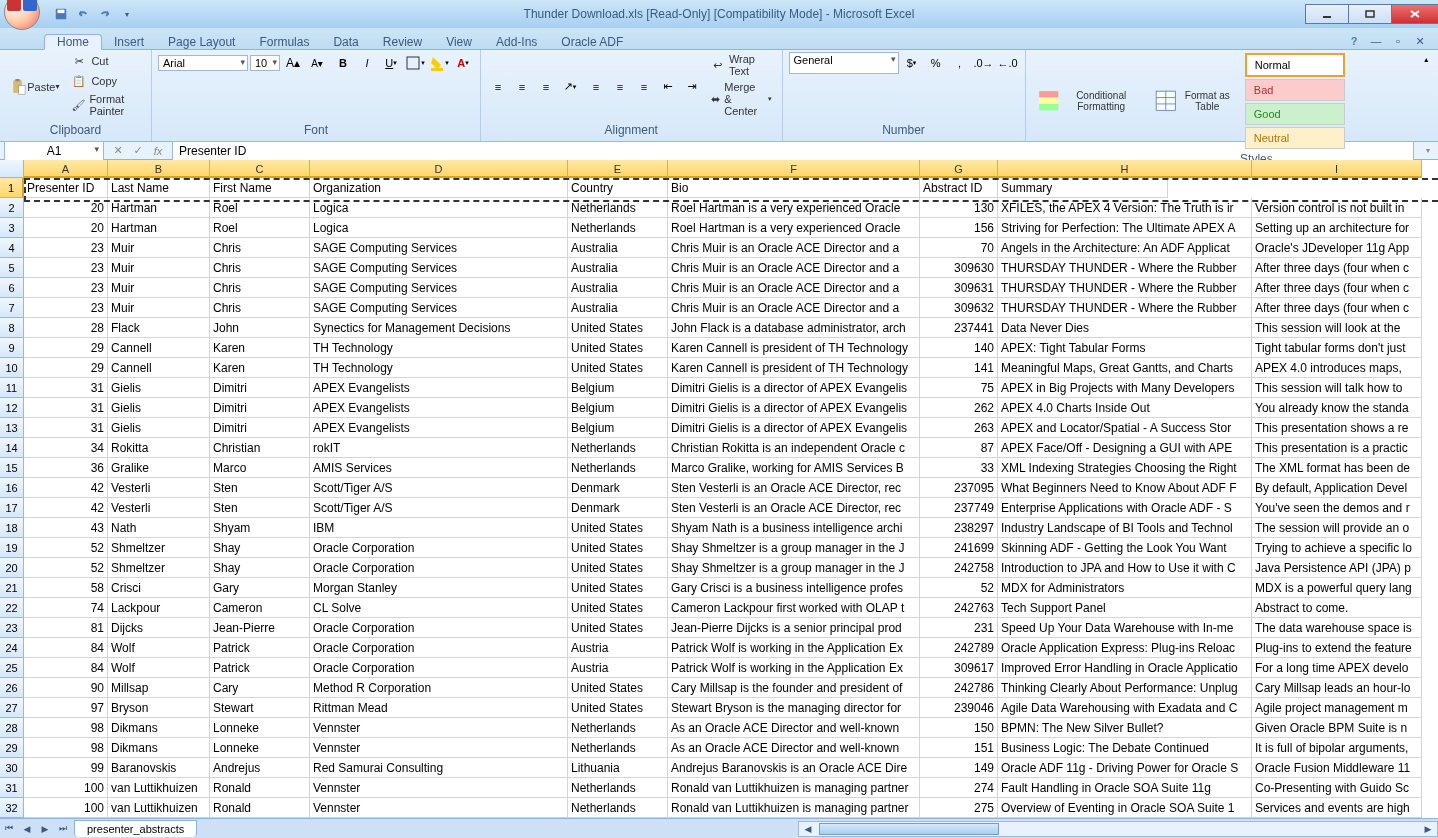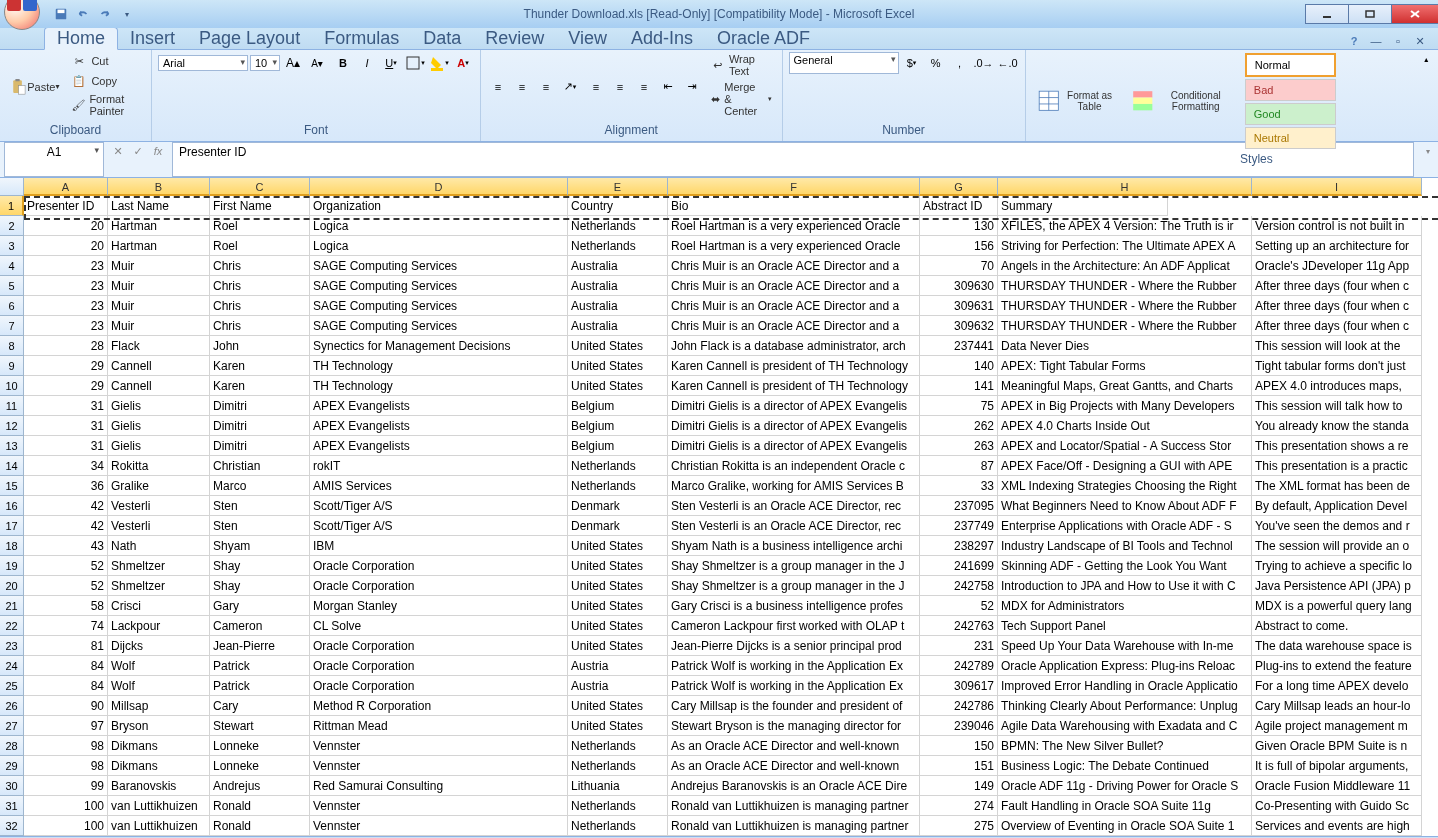--- a/index.html
+++ b/index.html
@@ -14,48 +14,48 @@
 .qat-btn { width: 18px; height: 18px; display: flex; align-items: center; justify-content: center; cursor: pointer; }
 .qat-btn svg { width: 14px; height: 14px; }
 .title-text { position: absolute; left: 50%; transform: translateX(-50%); color: #3b5a82; font-size: 12px; }
 .win-controls { margin-left: auto; display: flex; }
 .win-btn { width: 44px; height: 20px; border: 1px solid #5a7aa8; background: linear-gradient(#e8f0fb, #cde0f5); display: flex; align-items: center; justify-content: center; margin-right: -1px; }
 .win-btn.close { background: linear-gradient(#f07070, #d03030); width: 48px; }
 .win-btn svg { width: 12px; height: 10px; }
 
 
 .ribbon-tabs { height: 22px; background: linear-gradient(#cde6f7, #bfdbf2); display: flex; align-items: flex-end; padding-left: 44px; border-bottom: 1px solid #8db2e3; }
-.ribbon-tab { padding: 0 12px; font-size: 18px; color: #3b5a82; cursor: pointer; border-radius: 4px 4px 0 0; }
+.ribbon-tab { padding: 0 12px; font-size: 12px; color: #3b5a82; cursor: pointer; border-radius: 4px 4px 0 0; }
 .ribbon-tab.active { background: #e8f2fc; border: 1px solid #8db2e3; border-bottom: 1px solid #e8f2fc; margin-bottom: -1px; }
 .ribbon-help { margin-left: auto; display: flex; gap: 6px; padding-right: 10px; }
 .ribbon-help span { width: 16px; height: 16px; display: flex; align-items: center; justify-content: center; cursor: pointer; color: #3b5a82; font-size: 11px; border: 1px solid transparent; }
 
 
 .ribbon { height: 92px; background: linear-gradient(#e8f2fc, #d7e8fa); display: flex; border-bottom: 1px solid #8db2e3; }
 .ribbon-group { border-right: 1px solid #b5cde8; padding: 2px 6px; display: flex; flex-direction: column; position: relative; }
 .ribbon-group-title { text-align: center; font-size: 12px; color: #3b5a82; margin-top: auto; padding: 2px 0; }
 .ribbon-group-body { display: flex; gap: 4px; flex: 1; }
 .rbtn-large { display: flex; flex-direction: row; align-items: center; padding: 2px 4px; cursor: pointer; font-size: 11px; color: #333; min-width: 40px; }
 .rbtn-large .icon { width: 32px; height: 32px; display: flex; align-items: center; justify-content: center; }
 .rbtn-stack { display: flex; flex-direction: column; gap: 2px; }
 .rbtn-small { display: flex; align-items: center; gap: 4px; padding: 1px 4px; cursor: pointer; font-size: 11px; color: #333; }
 .rbtn-small .icon { width: 16px; height: 16px; display: flex; align-items: center; justify-content: center; }
 .rbtn-icon { width: 22px; height: 22px; display: flex; align-items: center; justify-content: center; cursor: pointer; border: 1px solid transparent; }
 .ribbon-row { display: flex; gap: 2px; align-items: center; }
 .ribbon-col { display: flex; flex-direction: row; gap: 2px; }
 .combo { border: 1px solid #a0b8d8; background: #fff; font-size: 11px; padding: 1px 16px 1px 4px; position: relative; }
 .combo::after { content: "▾"; position: absolute; right: 2px; top: 1px; font-size: 9px; color: #555; }
-.style-cell { border: 1px solid #ccc; padding: 4px 8px; font-size: 11px; width: 91px; margin: 1px; }
+.style-cell { border: 1px solid #ccc; padding: 4px 8px; font-size: 11px; width: 100px; margin: 1px; }
 .style-normal { background: #fff; border: 2px solid #f0a030; }
 .style-bad { background: #fccccc; color: #aa3333; }
 .style-good { background: #ccf0cc; color: #228822; }
 .style-neutral { background: #fff0cc; color: #aa7700; }
 
 
-.formula-bar { height: 36px; background: #e8f2fc; display: flex; border-bottom: 1px solid #8db2e3; }
+.formula-bar { height: 18px; background: #e8f2fc; display: flex; align-items: center; border-bottom: 1px solid #8db2e3; }
 .name-box { width: 100px; border: 1px solid #a0b8d8; background: #fff; padding: 2px 6px; margin: 0 4px; font-size: 12px; text-align: center; position: relative; }
 .name-box::after { content: "▾"; position: absolute; right: 4px; font-size: 9px; color: #555; }
 .fb-btn { width: 20px; height: 18px; display: flex; align-items: center; justify-content: center; color: #888; cursor: pointer; }
 .formula-input { flex: 1; border: 1px solid #a0b8d8; background: #fff; padding: 2px 6px; margin: 0 4px; font-size: 12px; }
 
 
 .grid-container { position: relative; }
 .col-headers { display: flex; height: 18px; }
 .corner { width: 24px; height: 18px; background: linear-gradient(#f0f6fc, #d7e8fa); border-right: 1px solid #9eb6ce; border-bottom: 1px solid #9eb6ce; }
 .col-head { background: linear-gradient(#f0f6fc, #d7e8fa); border-right: 1px solid #9eb6ce; border-bottom: 1px solid #9eb6ce; text-align: center; font-size: 11px; color: #333; line-height: 18px; }
@@ -265,37 +265,37 @@
       </div>
     </div>
     <div class="ribbon-group-title">Number</div>
   </div>
 
   <div class="ribbon-group" style="flex:1">
     <div class="ribbon-group-body">
       <div class="rbtn-large">
         <div class="icon">
             <svg viewBox="0 0 32 32">
+              <rect x="4" y="4" width="24" height="8" fill="#f99"></rect>
+              <rect x="4" y="12" width="24" height="8" fill="#ff9"></rect>
+              <rect x="4" y="20" width="24" height="8" fill="#9f9"></rect>
+            </svg>
+          </div>
+        <span style="text-align:center;font-size:10px;line-height:1.1">Conditional Formatting</span>
+      </div>
+      <div class="rbtn-large">
+        <div class="icon">
+            <svg viewBox="0 0 32 32">
               <rect x="4" y="4" width="24" height="24" fill="#fff" stroke="#4a7ab8"></rect>
               <line x1="4" y1="12" x2="28" y2="12" stroke="#4a7ab8"></line>
               <line x1="4" y1="20" x2="28" y2="20" stroke="#4a7ab8"></line>
               <line x1="16" y1="4" x2="16" y2="28" stroke="#4a7ab8"></line>
             </svg>
           </div>
         <span style="text-align:center;font-size:10px;line-height:1.1">Format as Table</span>
-      </div>
-      <div class="rbtn-large">
-        <div class="icon">
-            <svg viewBox="0 0 32 32">
-              <rect x="4" y="4" width="24" height="8" fill="#f99"></rect>
-              <rect x="4" y="12" width="24" height="8" fill="#ff9"></rect>
-              <rect x="4" y="20" width="24" height="8" fill="#9f9"></rect>
-            </svg>
-          </div>
-        <span style="text-align:center;font-size:10px;line-height:1.1">Conditional Formatting</span>
       </div>
       <div style="display:flex;flex-wrap:wrap;width:210px">
         <div class="style-cell style-normal">Normal</div>
         <div class="style-cell style-bad">Bad</div>
         <div class="style-cell style-good">Good</div>
         <div class="style-cell style-neutral">Neutral</div>
       </div>
       <div class="ribbon-col" style="justify-content:center;gap:0">
         <div class="rbtn-icon" style="height:14px;font-size:8px">▴</div>
         <div class="rbtn-icon" style="height:14px;font-size:8px">▾</div>

